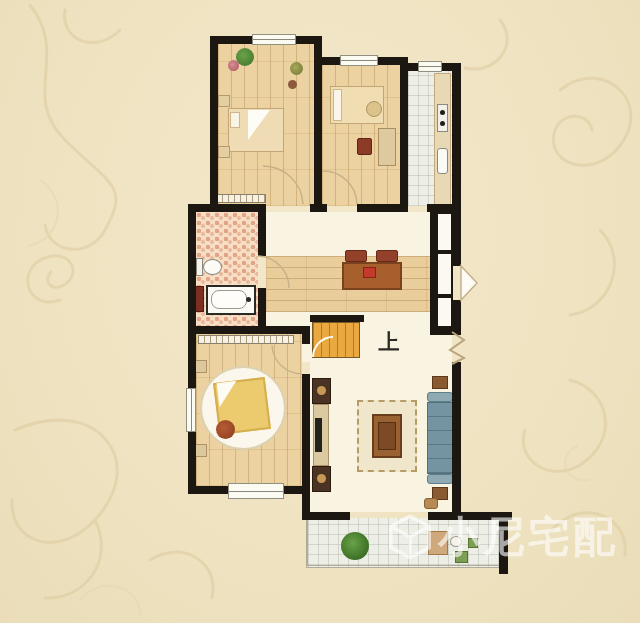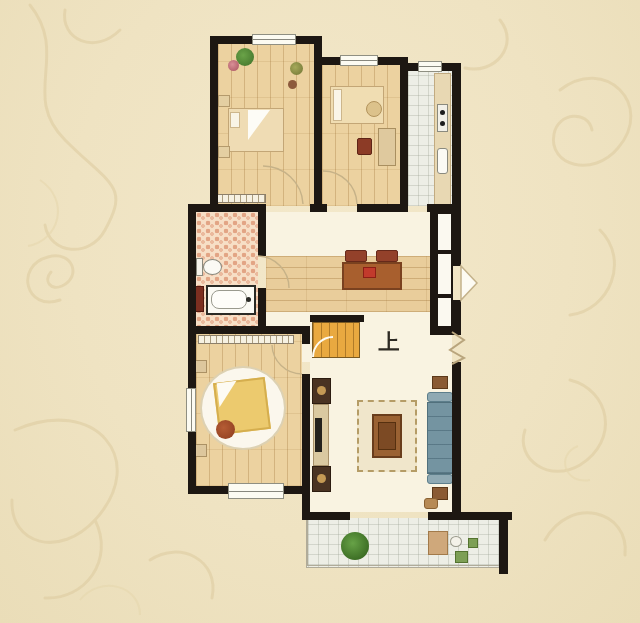--- a/index.html
+++ b/index.html
@@ -208,14 +208,24 @@
       <path d="M303,204 A40,40 0 0 0 263,166"></path>
       <path d="M357,204 A34,34 0 0 0 323,171"></path>
       <path d="M258,256 A32,32 0 0 1 289,288"></path>
       <path d="M302,374 A30,30 0 0 1 272,345"></path>
     </g>
     <path d="M313,357 A20,20 0 0 1 333,337" fill="none" stroke="#fdfbf3" stroke-width="2"></path>
     <polyline points="452,332 464,340 450,350 464,358 452,364" fill="none" stroke="#b9a57d" stroke-width="2"></polyline>
     <polygon points="461,266 477,283 461,300" fill="#fdfbf3" stroke="#c4b28b" stroke-width="1.5"></polygon>
   </svg>
 
+  <div id="watermark">
+    <svg width="62" height="66" viewBox="0 0 62 66">
+      <g fill="none" stroke="#ffffff" stroke-width="5" stroke-linejoin="round">
+        <polygon points="31,4 58,18 58,48 31,62 4,48 4,18"></polygon>
+        <polyline points="4,18 31,33 58,18"></polyline>
+        <line x1="31" y1="33" x2="31" y2="62"></line>
+      </g>
+    </svg>
+    <div class="wm-text">小尼宅配</div>
+  </div>
 
 </div>
 
 </body></html>

